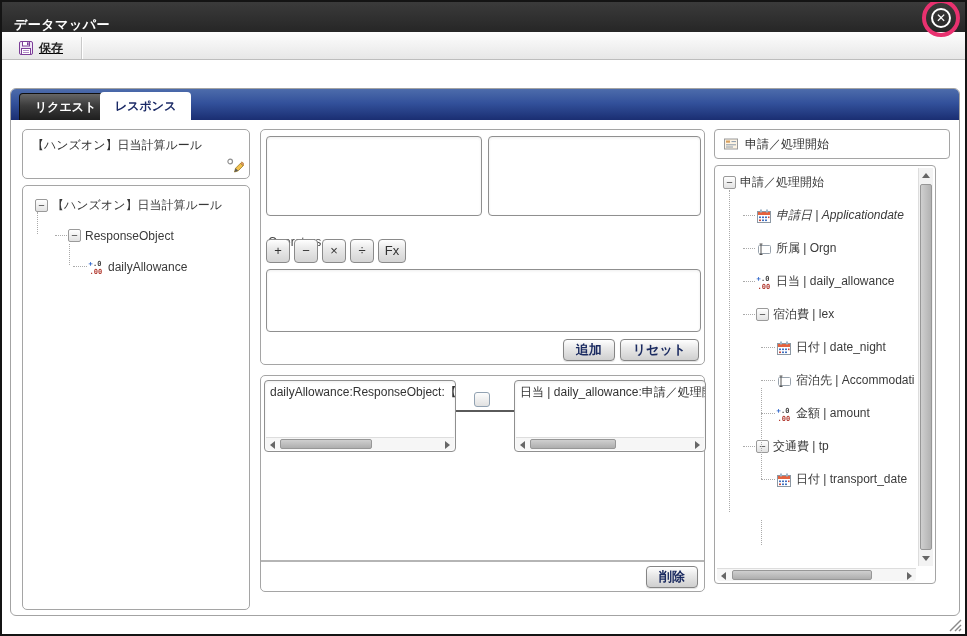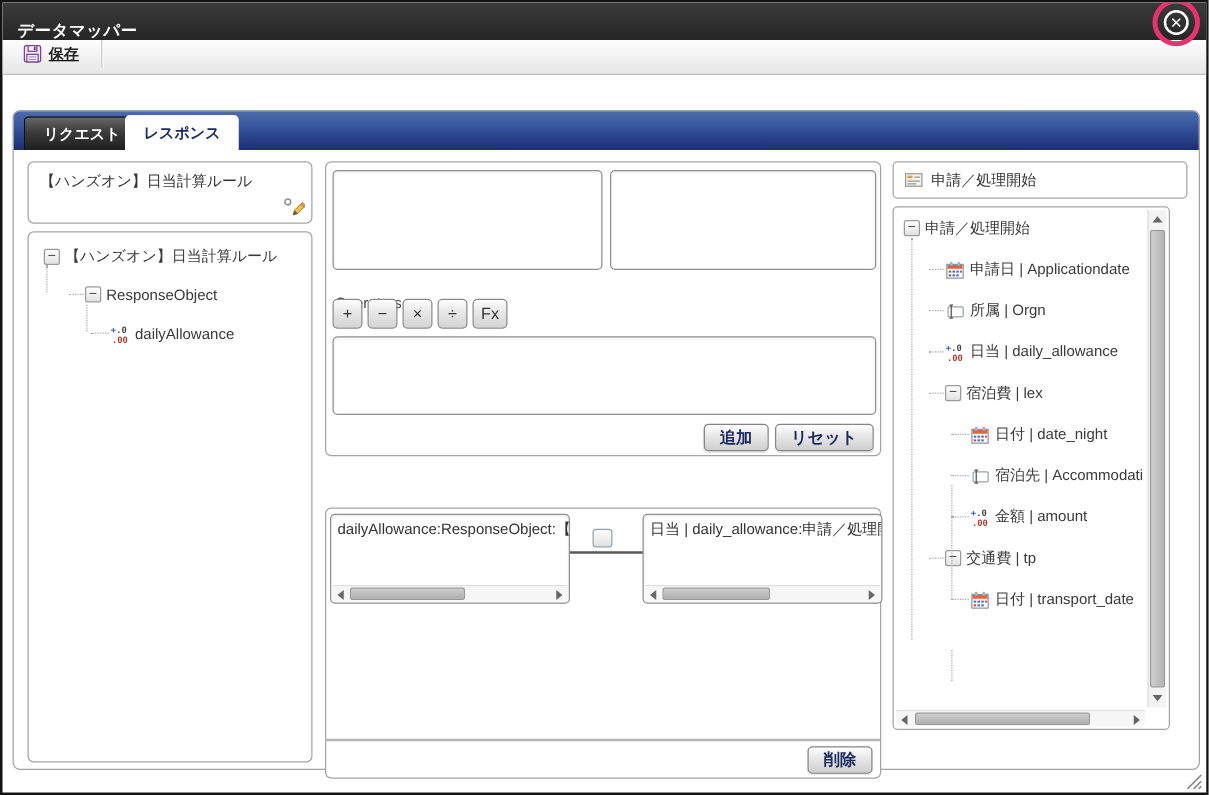--- a/index.html
+++ b/index.html
@@ -10,21 +10,21 @@
   .titlebar { position:absolute; left:0; top:0; right:0; height:30px;
     background:linear-gradient(#3b3b3b,#262626); display:flex; align-items:center; }
   .titlebar .title { color:#fff; font-size:13px; font-weight:bold; padding-left:12px; letter-spacing:.5px;margin-top:16px; }
   .close-wrap { position:absolute; right:5px; top:-3px; width:38px; height:38px; z-index:50; }
   .annot-ring { position:absolute; left:0; top:0; width:38px; height:38px; border:4px solid #e8316f; border-radius:50%; }
   .close-btn { position:absolute; left:9px; top:9px; width:20px; height:20px; border:2px solid #fff; border-radius:50%;
     color:#fff; font-size:12px; font-weight:bold; line-height:16px; text-align:center; cursor:pointer; }
 
   
   .toolbar { position:absolute; left:0; top:30px; right:0; height:28px;
-    background:linear-gradient(#fdfdfd,#e7e7e7); border-bottom:1px solid #bdbdbd; display:flex; align-items:flex-start;text-decoration:underline; }
+    background:linear-gradient(#fdfdfd,#e7e7e7); border-bottom:1px solid #bdbdbd; display:flex; align-items:flex-end;text-decoration:underline; }
   .save-btn { display:flex; align-items:center; gap:5px; height:22px; padding:0 8px; margin-left:8px; cursor:pointer; }
   .save-btn .lbl { font-size:12px; font-weight:bold; color:#222; }
   .tb-sep { width:0; height:22px; border-left:1px solid #c9c9c9; border-right:1px solid #fff; margin-left:10px; }
 
   
   .widget { position:absolute; left:8px; top:86px; width:950px; height:528px;
     border:1px solid #a3a3a3; border-radius:6px; background:#fff; }
   .widget-head { position:absolute; left:0; top:0; right:0; height:31px; border-radius:5px 5px 0 0;
     background:linear-gradient(#4d6cab,#33519b 45%,#1a2e72); }
   .tab { position:absolute; bottom:0; font-size:12px; font-weight:bold; line-height:27px; padding:0 15px;
@@ -190,21 +190,21 @@
       <div class="op-btn">÷</div>
       <div class="op-btn fx">Fx</div>
     </div>
     <div class="slot" style="left:5px; top:139px; width:435px; height:63px;"></div>
     <div style="position:absolute; right:5px; top:209px; display:flex; gap:5px;">
       <div class="ui-btn">追加</div>
       <div class="ui-btn">リセット</div>
     </div>
   </div>
 
-  <div class="panel" style="left:258px; top:373px; width:445px; height:217px;margin-top:31px;">
+  <div class="panel" style="left:258px; top:373px; width:445px; height:217px;">
     <div class="connector" style="left:194px; top:34px; width:60px;"></div>
     <div class="slot" style="left:3px; top:4px; width:192px; height:72px; border-radius:4px;">
       <div class="map-text">dailyAllowance:ResponseObject:【</div>
       <div class="hscroll">
         <span class="arr arr-l"></span>
         <div class="hthumb" style="left:14px; width:92px;"></div>
         <span class="arr arr-r"></span>
       </div>
     </div>
     <div class="map-check" style="left:213px; top:16px;"></div>
@@ -230,21 +230,21 @@
   <div class="panel" style="left:712px; top:163px; width:222px; height:419px; border-radius:4px; overflow:hidden;">
     <div style="position:absolute; left:4px; top:0; width:196px; height:398px; overflow:hidden;">
       <div class="vguide" style="left:10px; top:24px; height:322px;"></div>
       <div class="vguide" style="left:42px; top:222px; height:91px;"></div>
       <div class="vguide" style="left:42px; top:354px; height:25px;"></div>
 
       <div class="trow" style="height:33px; padding-left:4px;">
         <span class="collapse-icon">−</span>
         <span class="lbl">申請／処理開始</span>
       </div>
-      <div class="trow" style="height:33px; padding-left:24px;">
+      <div class="trow" style="height:33px; padding-left:24px;font-style:italic;">
         <span class="dots"></span>
         <svg class="ticon" width="16" height="16">
             <use href="#icn-cal"></use>
           </svg>
         <span class="lbl">申請日 | Applicationdate</span>
       </div>
       <div class="trow" style="height:33px; padding-left:24px;">
         <span class="dots"></span>
         <svg class="ticon" width="16" height="16">
             <use href="#icn-txt"></use>

